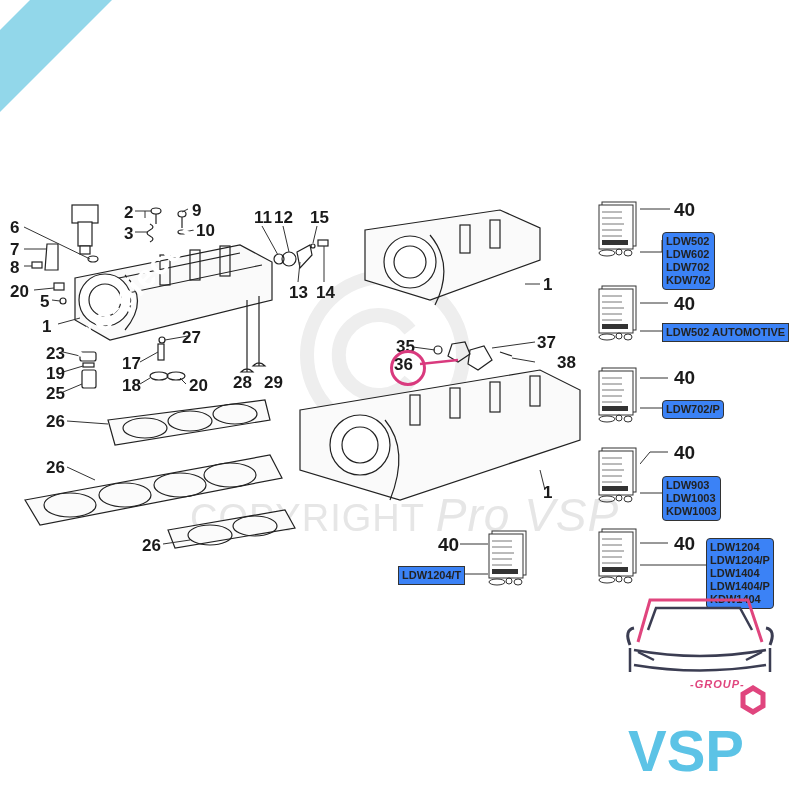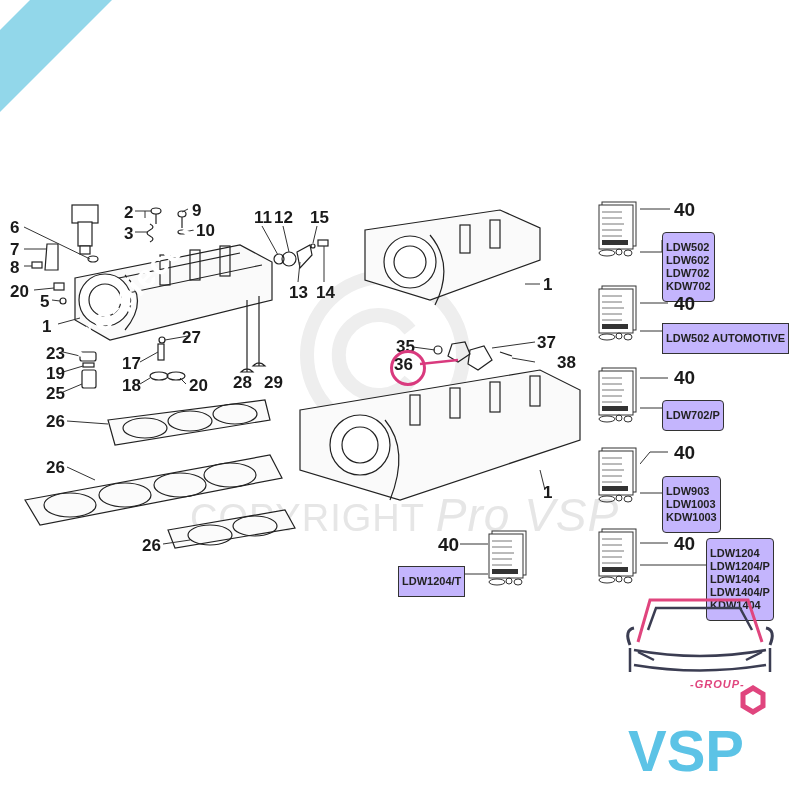--- a/index.html
+++ b/index.html
@@ -1,20 +1,20 @@
 <!DOCTYPE html>
 <html><head>
 <meta charset="utf-8">
 <style>
   html,body{margin:0;padding:0;background:#ffffff;}
   body{width:800px;height:800px;position:relative;overflow:hidden;font-family:"Liberation Sans","DejaVu Sans",sans-serif;}
   .canvas{position:absolute;left:0;top:0;width:800px;height:800px;}
   .callout{position:absolute;font-weight:bold;font-size:17px;color:#1a1a1a;line-height:1;white-space:nowrap;}
   .callout.big{font-size:19px;}
-  .lbox{position:absolute;border:1.5px solid #333;border-radius:4px;background:#c4b5fd;font-weight:bold;font-size:11px;color:#222;padding:8px 3px;line-height:13px;}
+  .lbox{position:absolute;border:1.5px solid #333;border-radius:4px;background:#3b82f6;font-weight:bold;font-size:11px;color:#222;padding:2px 3px;line-height:13px;}
   .lbox div{white-space:nowrap;}
   .book{position:absolute;width:44px;height:58px;}
   .watermark-band{position:absolute;left:-120px;top:150px;width:720px;height:58px;background:#86d3e8;opacity:0.9;transform:rotate(-45deg);transform-origin:0 0;}
   .wm-text{position:absolute;left:58px;top:338px;font-size:32px;font-weight:bold;color:#fff;transform:rotate(-45deg);transform-origin:0 0;letter-spacing:0.5px;white-space:nowrap;}
   .copyright{position:absolute;left:190px;top:488px;font-size:38px;color:#e6e6e6;letter-spacing:1px;white-space:nowrap;}
   .copyright i{font-style:italic;font-size:46px;}
   .highlight{position:absolute;left:390px;top:350px;width:30px;height:30px;border:3px solid #d93a7e;border-radius:50%;}
   .logo{position:absolute;left:620px;top:590px;width:160px;height:190px;}
   .pro-text{position:absolute;left:628px;top:675px;font-size:64px;font-weight:bold;font-style:italic;color:#3b3d52;letter-spacing:-2px;line-height:1;}
   .vsp-text{position:absolute;left:628px;top:722px;font-size:58px;font-weight:bold;color:#5cc3e6;letter-spacing:0px;line-height:1;}

